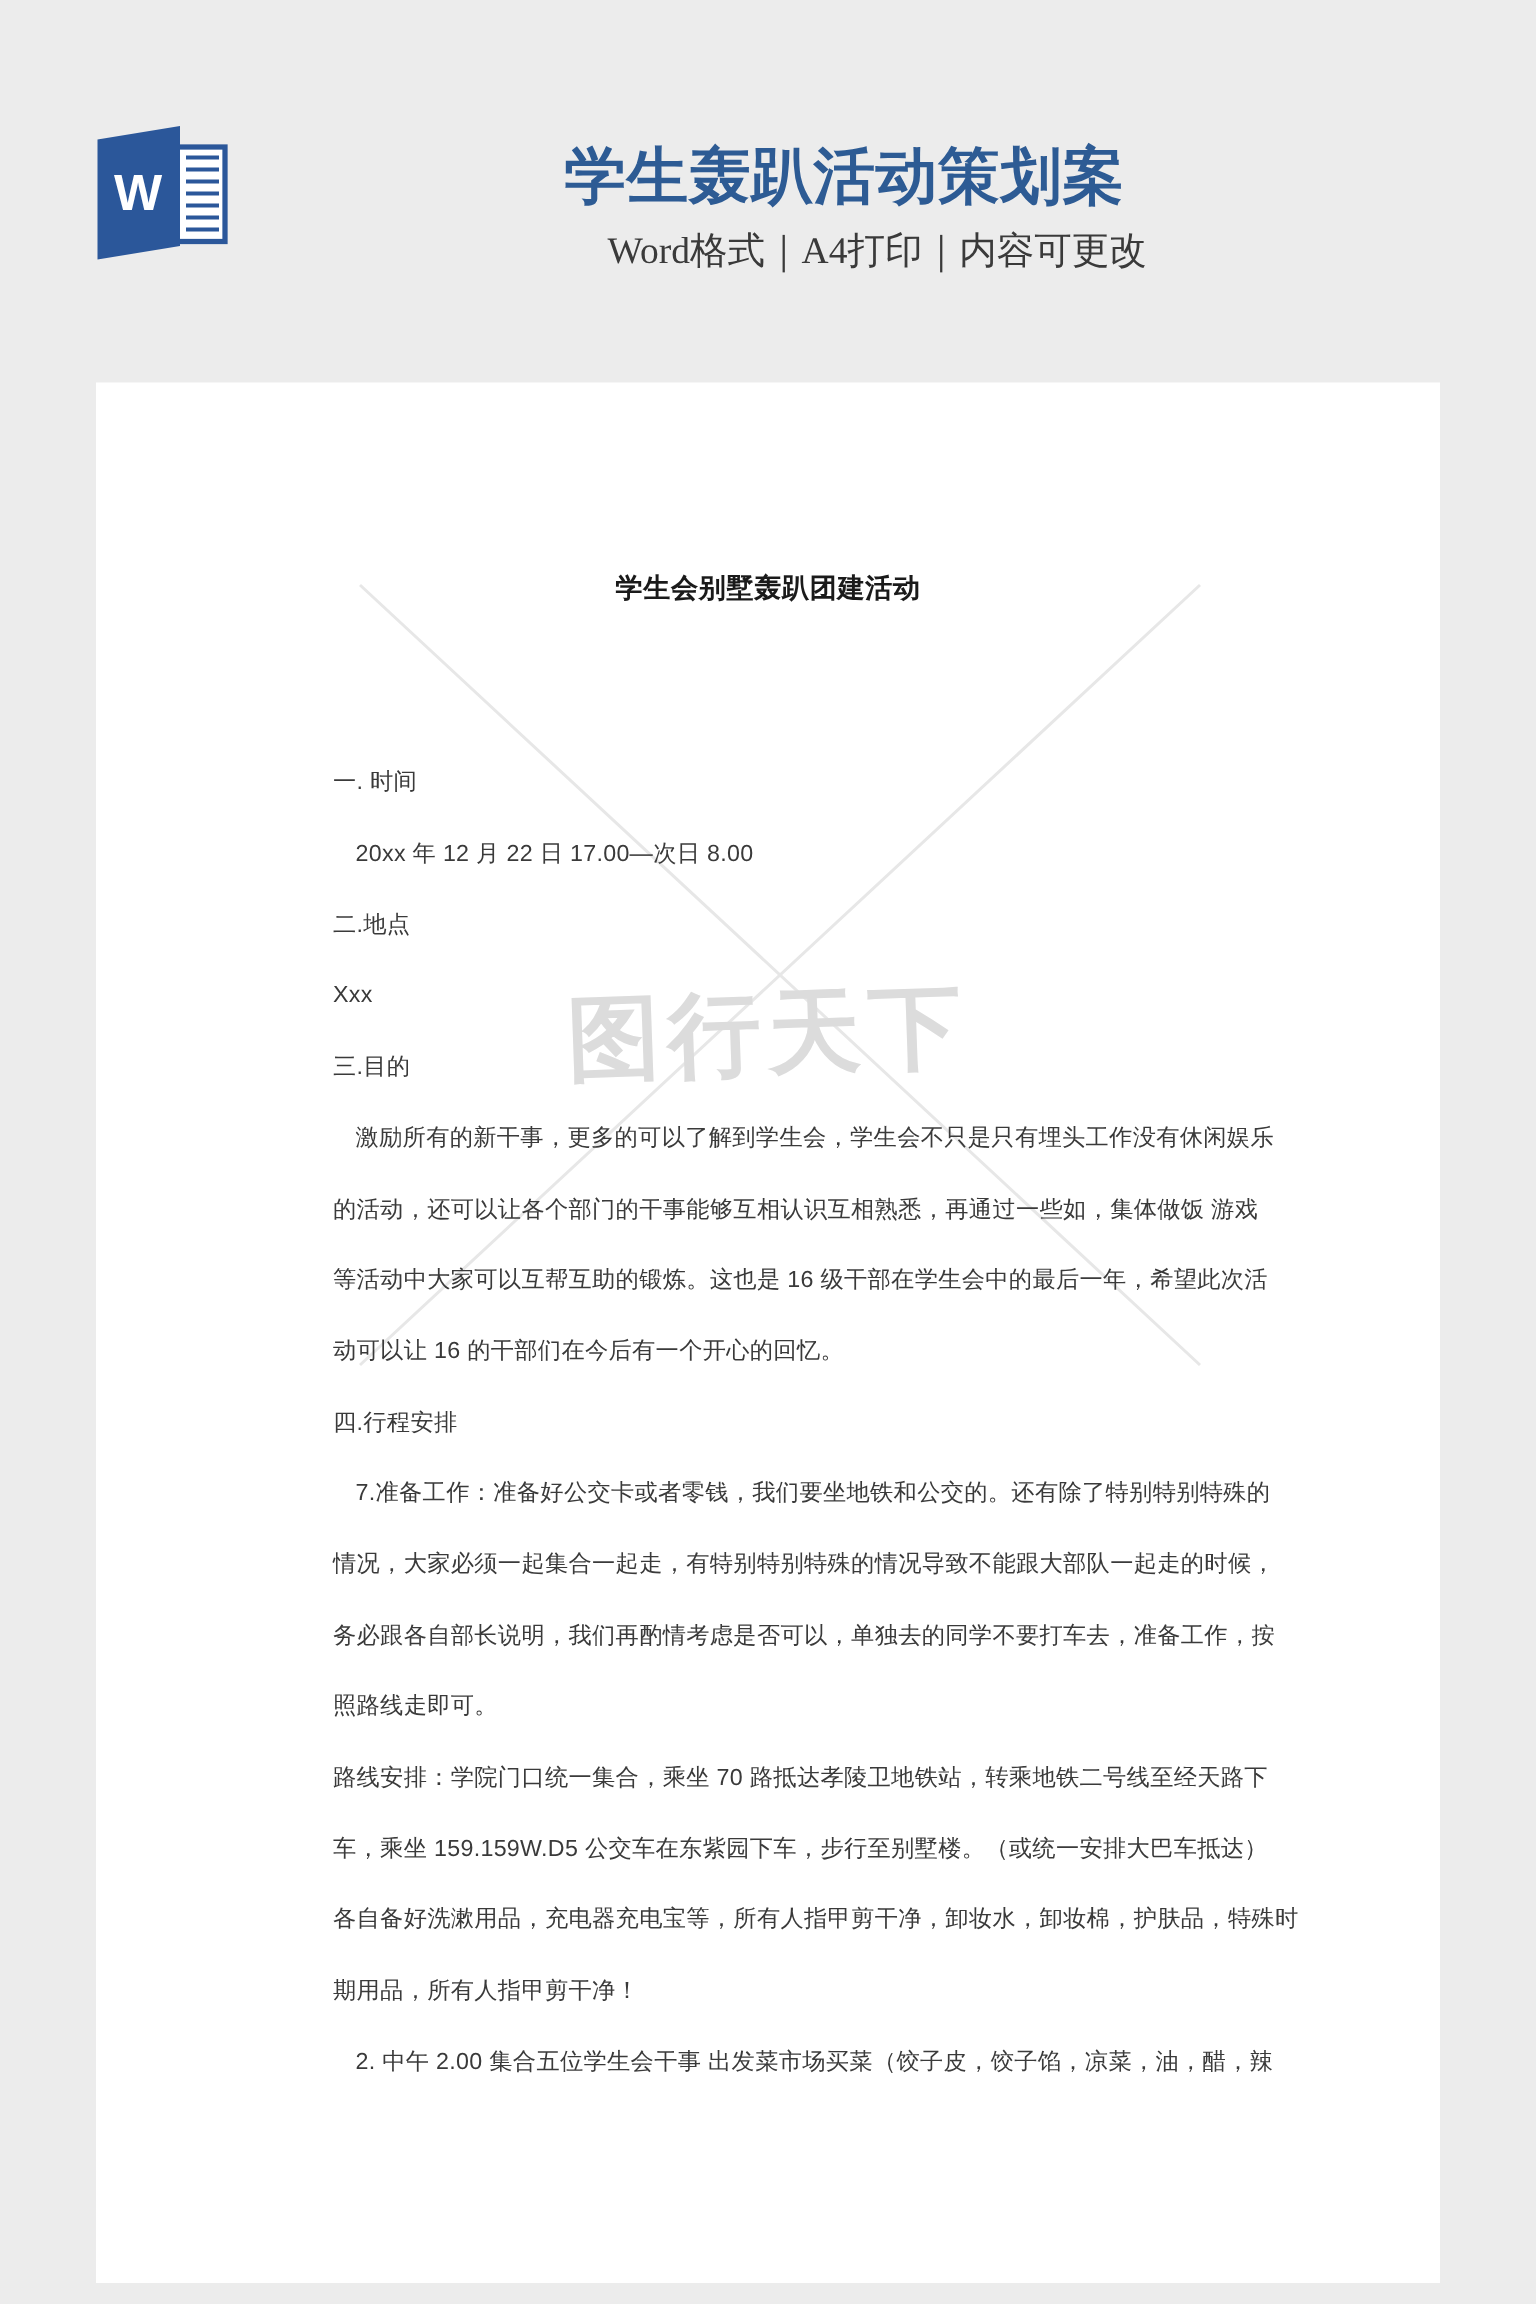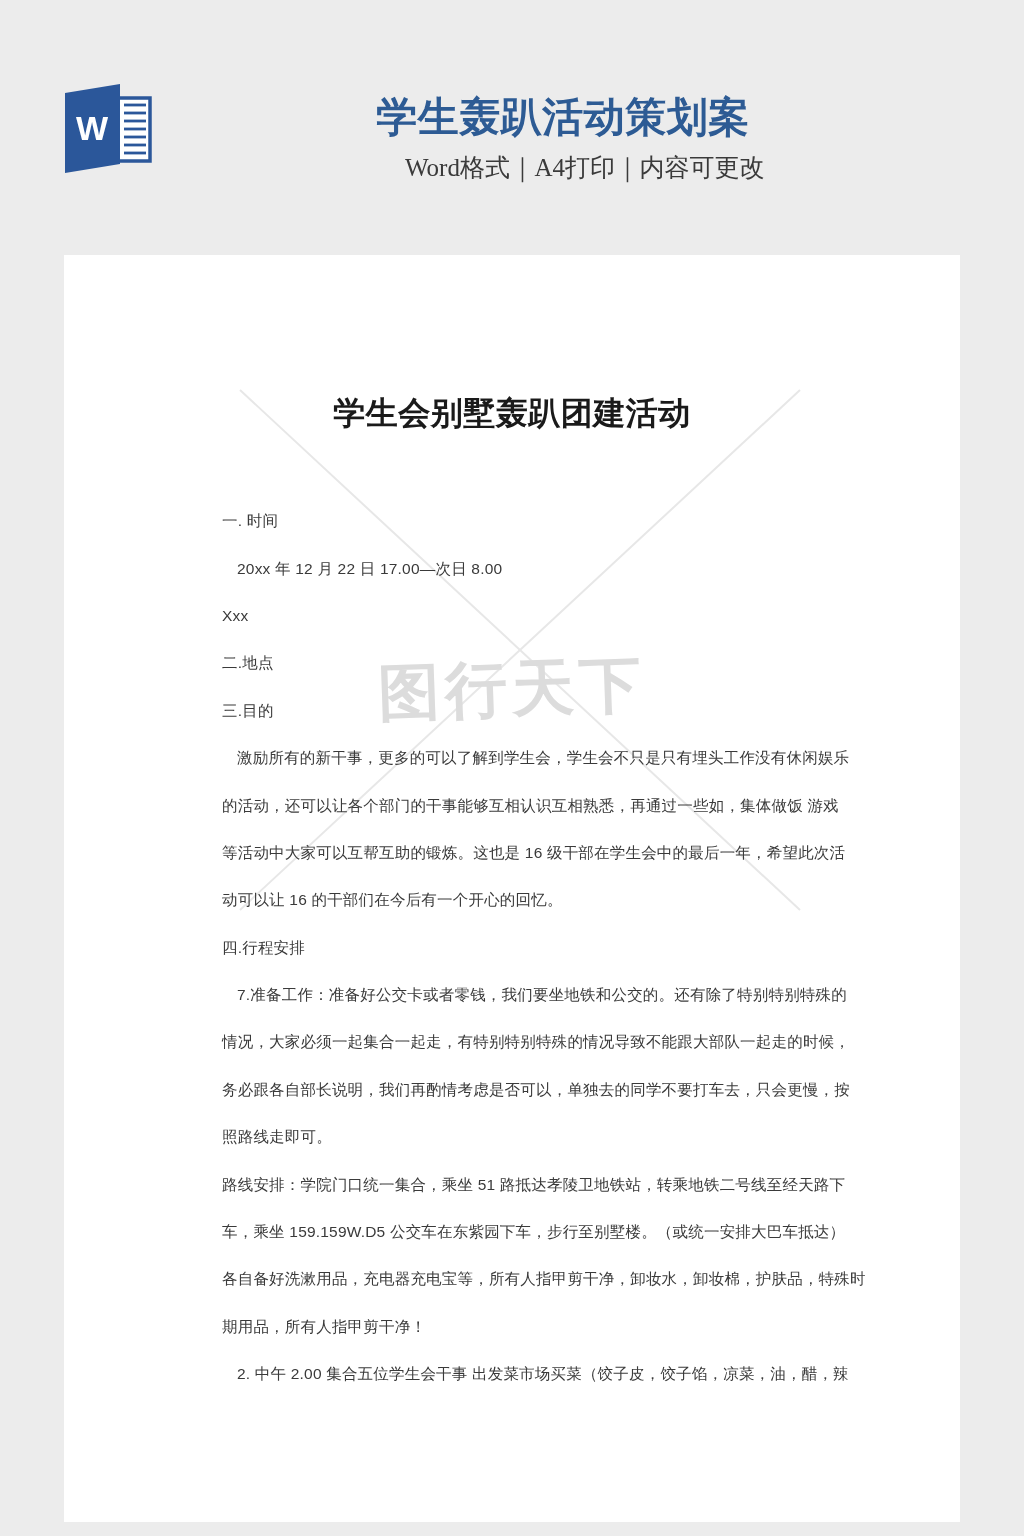--- a/index.html
+++ b/index.html
@@ -33,23 +33,23 @@
   .wm-text {
     position:absolute; left:0; right:0; top:392px;
     text-align:center;
     font-family:"Liberation Serif", serif;
     font-size:62px; font-weight:bold;
     color:#dcdcdc; letter-spacing:5px;
     transform:rotate(-2deg);
     pointer-events:none;
   }
   .doc-title {
-    position:absolute; left:0; right:0; top:137px;
+    position:absolute; left:0; right:0; top:125px;
     text-align:center;
-    font-size:32px; font-weight:bold; color:#1a1a1a;
+    font-size:18px; font-weight:bold; color:#1a1a1a;
     letter-spacing:0.5px;
   }
   .doc-body {
     position:absolute; left:136px; right:136px; top:243px;margin-left:22px;
   }
   .line {
     height:47.4px;
     display:flex; align-items:center;
     font-size:15.5px; color:#3a3a3a;
     white-space:nowrap;
@@ -89,31 +89,31 @@
     <line x1="736" y1="135" x2="176" y2="655" stroke="#e7e7e7" stroke-width="2"></line>
   </svg>
 
   <div class="wm-text">图行天下</div>
 
   <div class="doc-title">学生会别墅轰趴团建活动</div>
 
   <div class="doc-body">
     <div class="line">一. 时间</div>
     <div class="line indent">20xx 年 12 月 22 日 17.00—次日 8.00</div>
+    <div class="line">二.地点</div>
     <div class="line">Xxx</div>
-    <div class="line">二.地点</div>
     <div class="line">三.目的</div>
     <div class="line indent">激励所有的新干事，更多的可以了解到学生会，学生会不只是只有埋头工作没有休闲娱乐</div>
     <div class="line">的活动，还可以让各个部门的干事能够互相认识互相熟悉，再通过一些如，集体做饭 游戏</div>
     <div class="line">等活动中大家可以互帮互助的锻炼。这也是 16 级干部在学生会中的最后一年，希望此次活</div>
     <div class="line">动可以让 16 的干部们在今后有一个开心的回忆。</div>
     <div class="line">四.行程安排</div>
     <div class="line indent">7.准备工作：准备好公交卡或者零钱，我们要坐地铁和公交的。还有除了特别特别特殊的</div>
     <div class="line">情况，大家必须一起集合一起走，有特别特别特殊的情况导致不能跟大部队一起走的时候，</div>
-    <div class="line">务必跟各自部长说明，我们再酌情考虑是否可以，单独去的同学不要打车去，只会更慢，按</div>
+    <div class="line">务必跟各自部长说明，我们再酌情考虑是否可以，单独去的同学不要打车去，准备工作，按</div>
     <div class="line">照路线走即可。</div>
-    <div class="line">路线安排：学院门口统一集合，乘坐 51 路抵达孝陵卫地铁站，转乘地铁二号线至经天路下</div>
+    <div class="line">路线安排：学院门口统一集合，乘坐 70 路抵达孝陵卫地铁站，转乘地铁二号线至经天路下</div>
     <div class="line">车，乘坐 159.159W.D5 公交车在东紫园下车，步行至别墅楼。（或统一安排大巴车抵达）</div>
     <div class="line">各自备好洗漱用品，充电器充电宝等，所有人指甲剪干净，卸妆水，卸妆棉，护肤品，特殊时</div>
     <div class="line">期用品，所有人指甲剪干净！</div>
     <div class="line indent">2. 中午 2.00 集合五位学生会干事 出发菜市场买菜（饺子皮，饺子馅，凉菜，油，醋，辣</div>
   </div>
 </div>
 
 </body></html>

